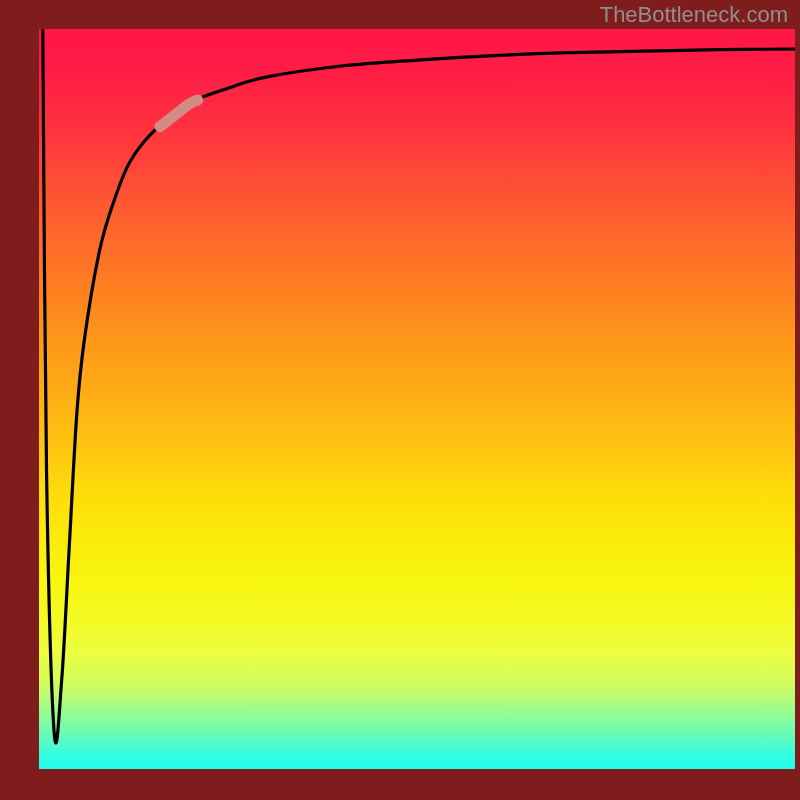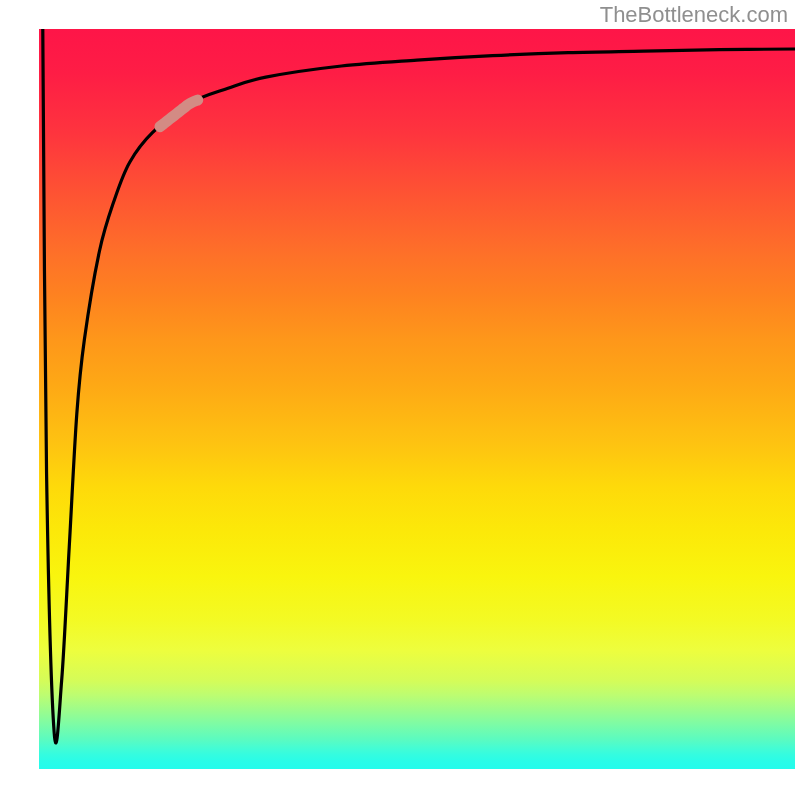--- a/index.html
+++ b/index.html
@@ -7,21 +7,21 @@
     padding: 0;
     width: 800px;
     height: 800px;
     background: #000;
     overflow: hidden;
   }
   .stage {
     position: relative;
     width: 800px;
     height: 800px;
-    background: #ffffff;
+    background: #7f1d1d;
   }
   .watermark {
     position: absolute;
     top: 2px;
     right: 12px;
     font-family: Arial, Helvetica, sans-serif;
     font-size: 22px;
     font-weight: 500;
     color: #8f8f8f;
     letter-spacing: 0;

